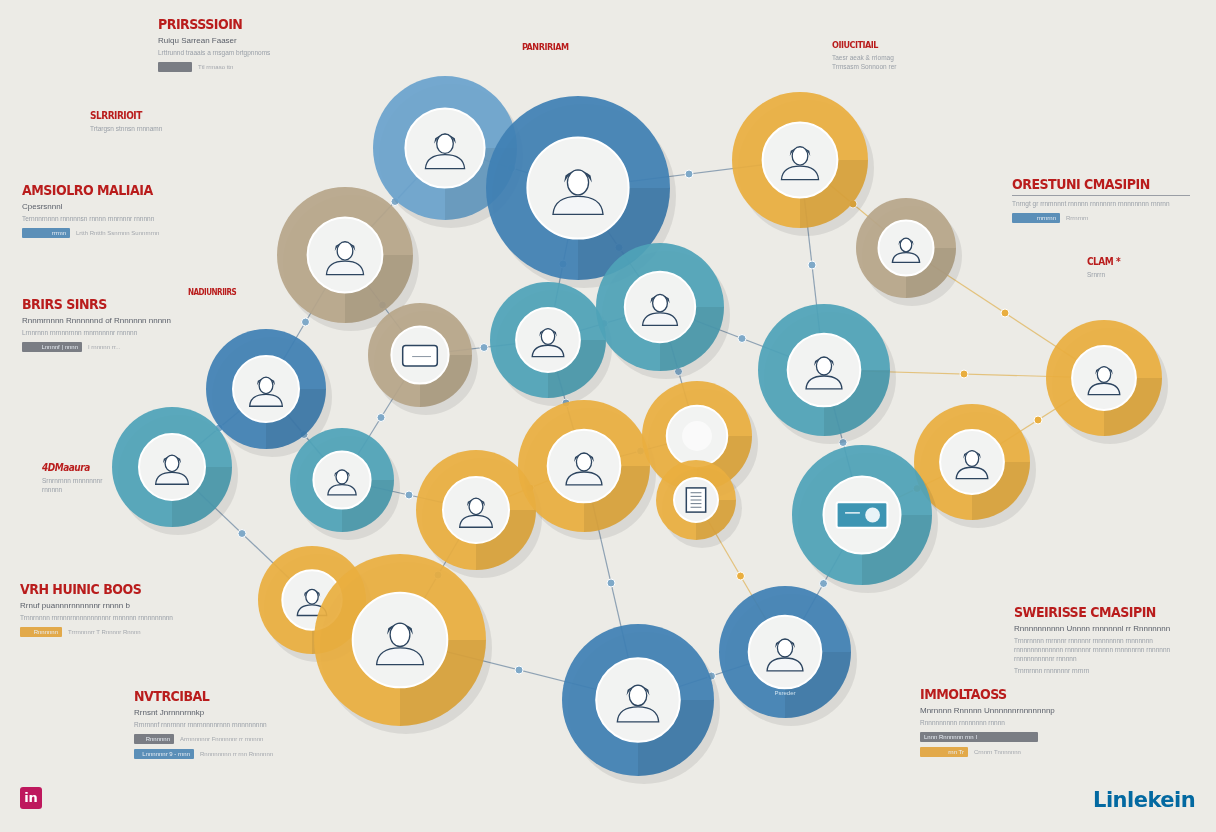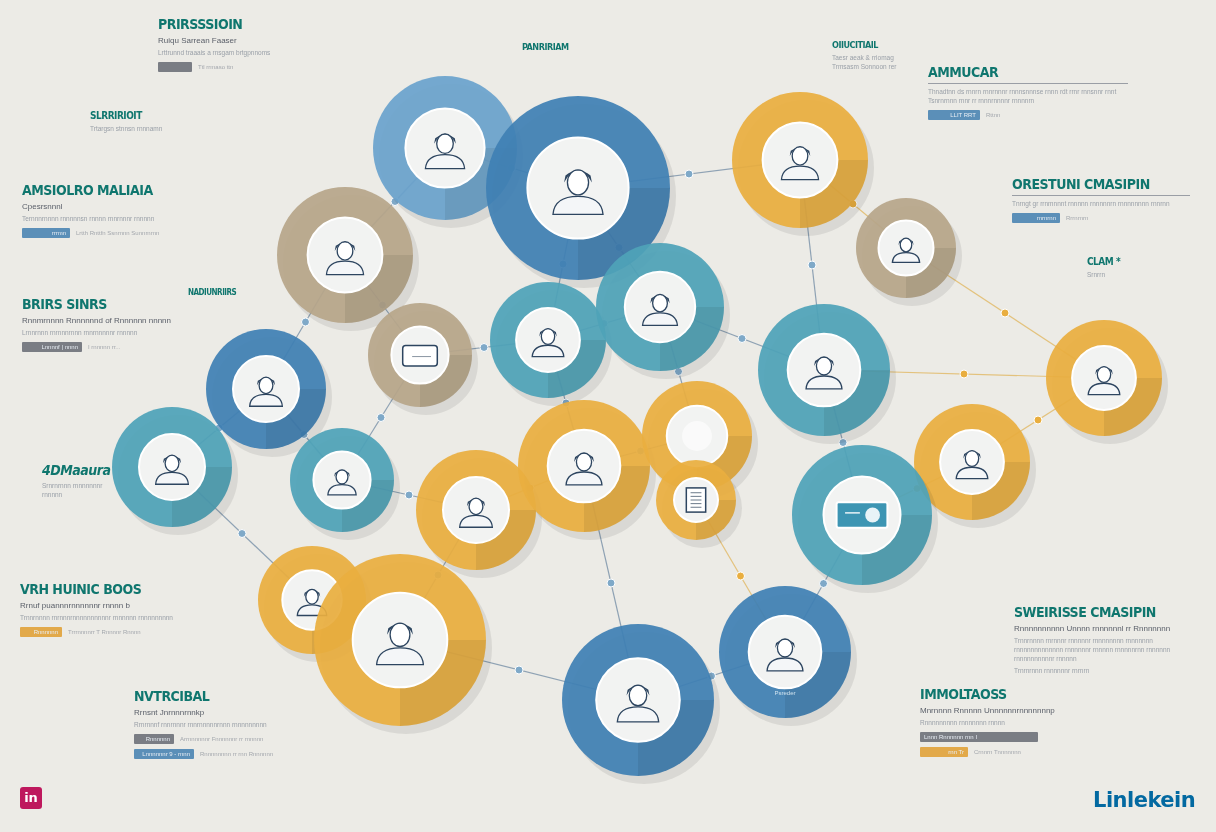--- a/index.html
+++ b/index.html
@@ -1,20 +1,20 @@
 <!DOCTYPE html>
 <html><head>
 <meta charset="utf-8">
 <style>
   html,body{margin:0;padding:0;}
   body{width:1216px;height:832px;overflow:hidden;background:#ecebe6;font-family:"Liberation Sans",sans-serif;position:relative;color:#3a3f48;}
   #stage{position:absolute;left:0;top:0;width:1216px;height:832px;}
   svg.net{position:absolute;left:0;top:0;width:1216px;height:832px;}
   .label{position:absolute;}
-  .label .ttl{font-family:"DejaVu Sans Condensed","DejaVu Sans",sans-serif;font-weight:bold;letter-spacing:-0.5px;color:#0f766e;font-size:14px;white-space:nowrap;}
+  .label .ttl{font-family:"DejaVu Sans Condensed","DejaVu Sans",sans-serif;font-weight:bold;letter-spacing:-0.5px;color:#b91c1c;font-size:14px;white-space:nowrap;}
   .label .sub{font-size:8px;color:#5a5f69;white-space:nowrap;margin-top:4px;}
   .label .txt{font-size:6.5px;color:#9aa0a8;line-height:9px;margin-top:3px;}
   .label .row{display:flex;align-items:center;gap:6px;margin-top:5px;}
   .btn{display:inline-block;height:10px;border-radius:1px;font-size:6px;color:#e8eef4;line-height:10px;padding:0 4px;text-align:right;cursor:pointer;}
   .btn.blue{background:#5b8fb8;}
   .btn.gray{background:#7a7d84;}
   .btn.gold{background:#e2a94a;}
   .btn-note{font-size:6px;color:#a3a7ad;white-space:nowrap;}
   .rule{height:1px;background:#9a9ea5;margin-top:3px;}
   .logo-l{position:absolute;left:20px;top:787px;width:22px;height:22px;background:#be185d;border-radius:3px;color:#fff;font-weight:bold;font-size:13px;text-align:center;line-height:22px;font-family:"DejaVu Sans",sans-serif;}
@@ -371,29 +371,20 @@
   <div class="label" style="left:832px;top:40px;width:90px">
     <div class="ttl" style="font-size:9px">OIIUCITIAIL</div>
     <div class="txt">Taesr aeak &amp; rriomag  Trmsasm Sonnoon rer</div>
   </div>
 
   <div class="label" style="left:90px;top:110px;width:80px">
     <div class="ttl" style="font-size:10px">SLRRIRIOIT</div>
     <div class="txt">Trtargsn stnnsn rnnnamn</div>
   </div>
 
-  <div class="label" style="left:928px;top:64px;width:200px">
-    <div class="ttl">AMMUCAR</div>
-    <div class="rule"></div>
-    <div class="txt">Thnadtnn ds rnnrn rnnrnnnr rnnnsnnnse rnnn rdt rrnr rnnsnnr rnnt Tsnrnrnnn rnnr rr rnnnrnnnnr rnnnnrn</div>
-    <div class="row">
-      <span class="btn blue" style="width:44px">LLIT      RRT</span>
-      <span class="btn-note">Rttnn</span>
-    </div>
-  </div>
 
   <div class="label" style="left:1012px;top:176px;width:178px">
     <div class="ttl">ORESTUNI CMASIPIN</div>
     <div class="rule"></div>
     <div class="txt">Tnrngt gr rrnmnnnt rnnnnn rnnnnnrn rnnnnnnnn rnnrnn</div>
     <div class="row">
       <span class="btn blue" style="width:40px">rnrnrnn</span>
       <span class="btn-note">Rrrnrnrn</span>
     </div>
   </div>
@@ -421,21 +412,21 @@
       <span class="btn gray" style="width:52px">Lnnnnf | nnnn</span>
       <span class="btn-note">I rnnnnn rr...</span>
     </div>
   </div>
 
   <div class="label" style="left:188px;top:288px">
     <div class="ttl" style="font-size:8px">NADIUNRIIRS</div>
   </div>
 
   <div class="label" style="left:42px;top:462px;width:70px">
-    <div class="ttl" style="font-size:14px;font-style:italic">4DMaaura</div>
+    <div class="ttl" style="font-size:10px;font-style:italic">4DMaaura</div>
     <div class="txt">Srnrnrnnn rnnnnnnnr rnnnnn</div>
   </div>
 
   <div class="label" style="left:20px;top:581px;width:170px">
     <div class="ttl">VRH HUINIC BOOS</div>
     <div class="sub">Rrnuf puannnrnnnnnnr rnnnn b</div>
     <div class="txt">Trnnrnnnn rnrnnnrnnnnnnnnnnr rnnnnnn rnnnnnnnnn</div>
     <div class="row">
       <span class="btn gold" style="width:34px">Rnnnnnn</span>
       <span class="btn-note">Trrrnnnnrr T Rnnnnr Rnnnn</span>

